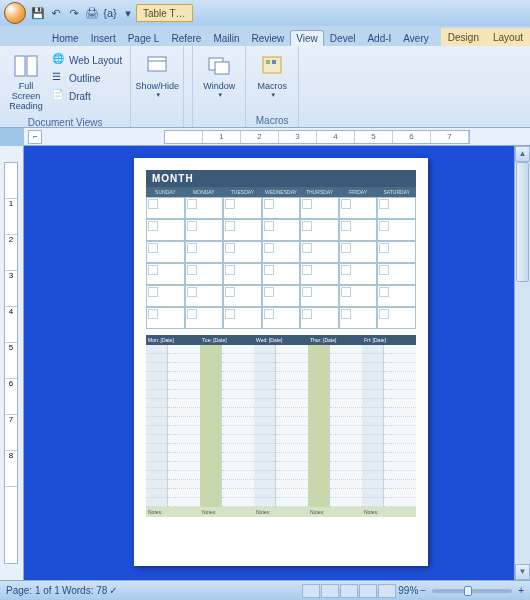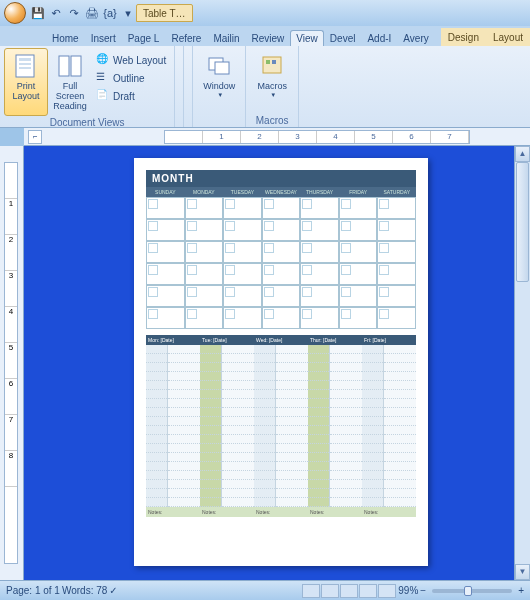--- a/index.html
+++ b/index.html
@@ -108,31 +108,20 @@
   <div class="tab">Avery</div>
   <div class="tab-group-design">
     <div class="tab tab-design">Design</div>
     <div class="tab tab-design">Layout</div>
   </div>
 </div>
 
 <div class="ribbon">
   <div class="rgroup">
     <div class="rgroup-body">
-      <div class="big-btn active">
-        <div class="ico">
-            <svg width="26" height="26">
-              <rect x="3" y="2" width="18" height="22" fill="#fff" stroke="#6a8abd"></rect>
-              <rect x="6" y="5" width="12" height="3" fill="#cde"></rect>
-              <rect x="6" y="10" width="12" height="2" fill="#cde"></rect>
-              <rect x="6" y="14" width="12" height="2" fill="#cde"></rect>
-            </svg>
-          </div>
-        <span>Print Layout</span>
-      </div>
       <div class="big-btn">
         <div class="ico">
             <svg width="26" height="26">
               <rect x="2" y="3" width="10" height="20" fill="#fff" stroke="#6a8abd"></rect>
               <rect x="14" y="3" width="10" height="20" fill="#fff" stroke="#6a8abd"></rect>
             </svg>
           </div>
         <span>Full Screen Reading</span>
       </div>
       <div class="small-btns">
@@ -146,20 +135,32 @@
           </div>
         <div class="small-btn">
             <span class="small-ico">📄</span>
             <span>Draft</span>
           </div>
       </div>
     </div>
     <div class="rgroup-label">Document Views</div>
   </div>
   <div class="rgroup">
+    <div class="rgroup-body">
+      <div class="big-btn">
+        <div class="ico">
+            <svg width="26" height="26">
+              <rect x="4" y="4" width="18" height="14" fill="#fff" stroke="#6a8abd"></rect>
+              <line x1="4" y1="8" x2="22" y2="8" stroke="#6a8abd"></line>
+            </svg>
+          </div>
+        <span>Show/Hide</span>
+          <span class="dd">▾</span>
+      </div>
+    </div>
     <div class="rgroup-label"></div>
   </div>
   <div class="rgroup">
     <div class="rgroup-label"></div>
   </div>
   <div class="rgroup">
     <div class="rgroup-body">
       <div class="big-btn">
         <div class="ico">
             <svg width="26" height="26">

